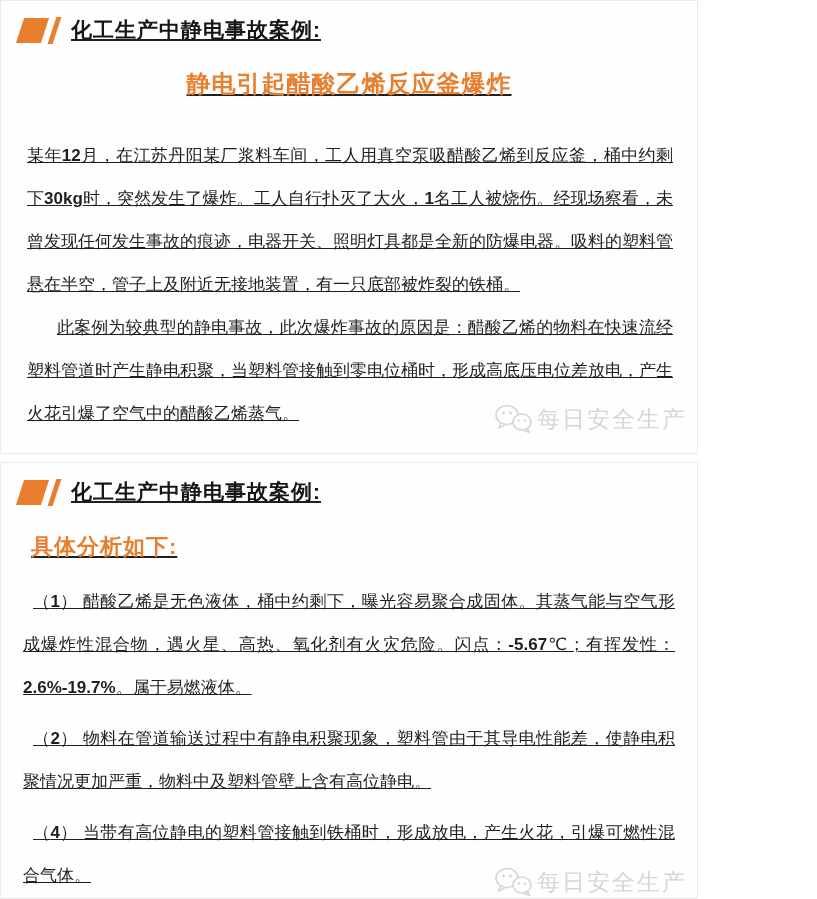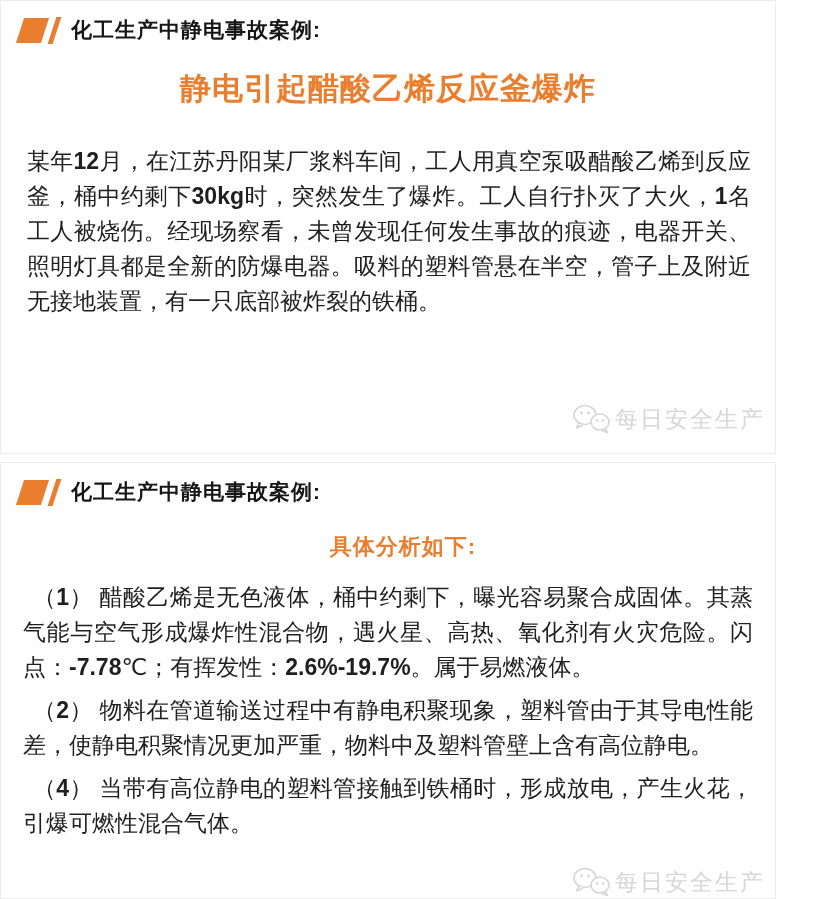--- a/index.html
+++ b/index.html
@@ -9,22 +9,23 @@
     --wm:#d6d6d6;
   }
   *{margin:0;padding:0;box-sizing:border-box;}
   html,body{background:#ffffff;}
   body{
     width:817px;height:899px;overflow:hidden;
     font-family:"Liberation Sans","DejaVu Sans",sans-serif;
     color:var(--text);
   }
   .card{
-    width:776px;background:#fefefe;border:1px solid var(--border);
+    width:698px;background:#fefefe;border:1px solid var(--border);
     position:relative;
+    text-decoration:underline;
   }
   .card-1{height:454px;}
   .card-gap{height:8px;background:#ffffff;}
   .card-2{height:437px;overflow:hidden;}
 
   .card-header{
     display:flex;align-items:center;gap:12px;
     padding:15px 0 0 14px;
   }
   .hdr-icon{position:relative;width:44px;height:27px;flex:none;}
@@ -33,30 +34,30 @@
     background:var(--accent);transform:skewX(-18deg);
   }
   .hdr-icon .slash{
     position:absolute;left:37px;top:0;width:5px;height:27px;
     background:var(--accent);transform:skewX(-18deg);
   }
   .hdr-text{font-size:21px;font-weight:bold;color:#161616;letter-spacing:1px;}
 
   .case-title{
     margin-top:24px;text-align:center;
-    color:var(--accent);font-size:31px;font-weight:bold;letter-spacing:1px;
+    color:var(--accent);font-size:24px;font-weight:bold;letter-spacing:1px;
   }
   .subtitle{
     margin:26px 0 0 30px;
-    color:var(--accent);font-size:22px;font-weight:bold;letter-spacing:1px;text-align:center;
+    color:var(--accent);font-size:22px;font-weight:bold;letter-spacing:1px;
   }
 
   .content{margin:0 24px 0 26px;}
   .para{
-    font-size:23px;line-height:35px;text-align:justify;
+    font-size:17px;line-height:43px;text-align:justify;
     color:var(--text);
   }
   .para .b{font-weight:bold;}
   .card-1 .para:first-child{margin-top:34px;}
   .card-1 .para.indent{text-indent:30px;}
   .card-2 .content{margin:18px 22px 0 22px;}
   .card-2 .para{margin-bottom:8px;text-indent:10px;}
   .card-2 .para{text-indent:0;padding-left:0;}
   .card-2 .para > span:first-child{margin-left:10px;}
 
@@ -78,20 +79,21 @@
       <span class="par"></span>
       <span class="slash"></span>
     </span>
     <span class="hdr-text">化工生产中静电事故案例:</span>
   </header>
 
   <h1 class="case-title">静电引起醋酸乙烯反应釜爆炸</h1>
 
   <div class="content">
       <p class="para"><span>某年</span><span class="b">12</span><span>月，在江苏丹阳某厂浆料车间，工人用真空泵吸醋酸乙烯到反应釜，桶中约剩下</span><span class="b">30kg</span><span>时，突然发生了爆炸。工人自行扑灭了大火，</span><span class="b">1</span><span>名工人被烧伤。经现场察看，未曾发现任何发生事故的痕迹，电器开关、照明灯具都是全新的防爆电器。吸料的塑料管悬在半空，管子上及附近无接地装置，有一只底部被炸裂的铁桶。</span></p>
+      <p class="para indent"><span>此案例为较典型的静电事故，此次爆炸事故的原因是：醋酸乙烯的物料在快速流经塑料管道时产生静电积聚，当塑料管接触到零电位桶时，形成高底压电位差放电，产生火花引爆了空气中的醋酸乙烯蒸气。</span></p>
     </div>
 
   <div class="watermark">
     <svg class="wm-icon" width="42" height="32" viewBox="0 0 42 32">
       <ellipse cx="14" cy="12" rx="11" ry="9.5" fill="none" stroke="#d6d6d6" stroke-width="1.6"></ellipse>
       <path d="M8 20 L5.5 25 L12 22" fill="none" stroke="#d6d6d6" stroke-width="1.6" stroke-linejoin="round"></path>
       <ellipse cx="29" cy="19" rx="9" ry="8" fill="#ffffff" stroke="#d6d6d6" stroke-width="1.6"></ellipse>
       <path d="M34 25.5 L36.5 29.5 L31 27.5" fill="none" stroke="#d6d6d6" stroke-width="1.6" stroke-linejoin="round"></path>
       <circle cx="10.5" cy="10" r="1.4" fill="#d6d6d6"></circle>
       <circle cx="17.5" cy="10" r="1.4" fill="#d6d6d6"></circle>
@@ -109,21 +111,21 @@
     <span class="hdr-icon">
       <span class="par"></span>
       <span class="slash"></span>
     </span>
     <span class="hdr-text">化工生产中静电事故案例:</span>
   </header>
 
   <h2 class="subtitle">具体分析如下:</h2>
 
   <div class="content">
-      <p class="para"><span>（</span><span class="b">1</span><span>） 醋酸乙烯是无色液体，桶中约剩下，曝光容易聚合成固体。其蒸气能与空气形成爆炸性混合物，遇火星、高热、氧化剂有火灾危险。闪点：</span><span class="b">-7.78</span><span>℃；有挥发性：</span><span class="b">2.6%-19.7%</span><span>。属于易燃液体。</span></p>
+      <p class="para"><span>（</span><span class="b">1</span><span>） 醋酸乙烯是无色液体，桶中约剩下，曝光容易聚合成固体。其蒸气能与空气形成爆炸性混合物，遇火星、高热、氧化剂有火灾危险。闪点：</span><span class="b">-5.67</span><span>℃；有挥发性：</span><span class="b">2.6%-19.7%</span><span>。属于易燃液体。</span></p>
       <p class="para"><span>（</span><span class="b">2</span><span>） 物料在管道输送过程中有静电积聚现象，塑料管由于其导电性能差，使静电积聚情况更加严重，物料中及塑料管壁上含有高位静电。</span></p>
       <p class="para"><span>（</span><span class="b">4</span><span>） 当带有高位静电的塑料管接触到铁桶时，形成放电，产生火花，引爆可燃性混合气体。</span></p>
     </div>
 
   <div class="watermark">
     <svg class="wm-icon" width="42" height="32" viewBox="0 0 42 32">
       <ellipse cx="14" cy="12" rx="11" ry="9.5" fill="none" stroke="#d6d6d6" stroke-width="1.6"></ellipse>
       <path d="M8 20 L5.5 25 L12 22" fill="none" stroke="#d6d6d6" stroke-width="1.6" stroke-linejoin="round"></path>
       <ellipse cx="29" cy="19" rx="9" ry="8" fill="#ffffff" stroke="#d6d6d6" stroke-width="1.6"></ellipse>
       <path d="M34 25.5 L36.5 29.5 L31 27.5" fill="none" stroke="#d6d6d6" stroke-width="1.6" stroke-linejoin="round"></path>

